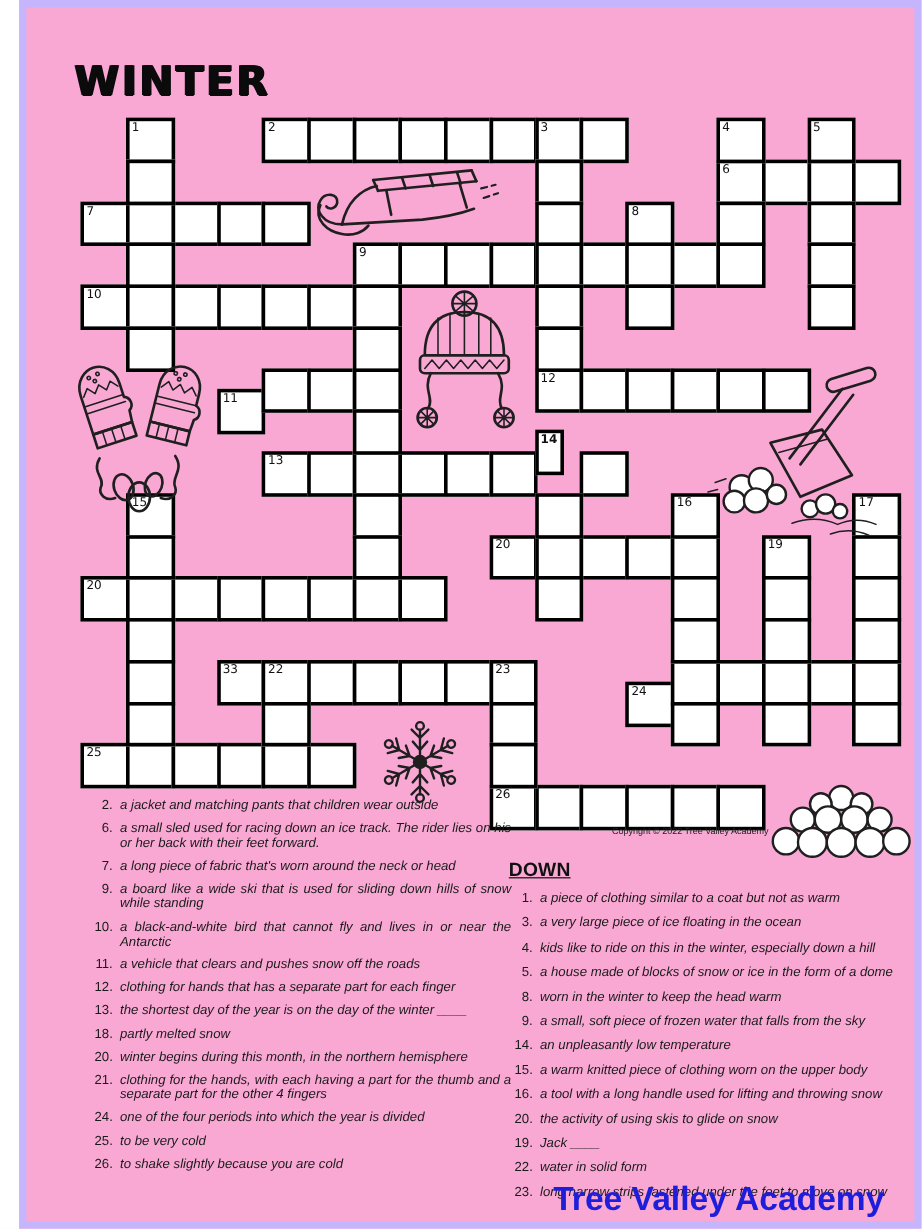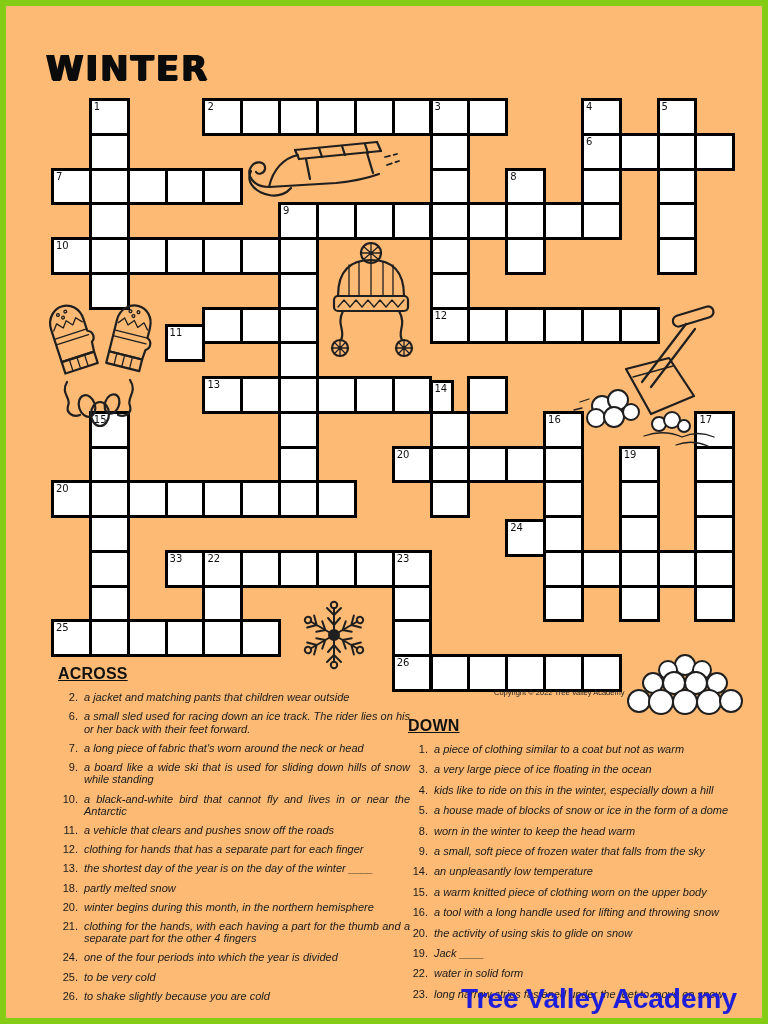--- a/index.html
+++ b/index.html
@@ -1,17 +1,17 @@
 <!DOCTYPE html>
 <html><head>
 <meta charset="utf-8">
 <style>
   html,body{margin:0;padding:0;background:#fff;}
   body{width:768px;height:1024px;position:relative;font-family:"Liberation Sans",sans-serif;}
-  .page{position:absolute;inset:0;border:6px solid #84cc16;box-sizing:border-box;background:#fdba74;overflow:hidden;}
+  .page{position:absolute;inset:0;border:6px solid #c4b5fd;box-sizing:border-box;background:#f9a8d4;overflow:hidden;margin-left:16px;}
   .title{position:absolute;left:40px;top:42px;margin:0;font-family:"DejaVu Sans",sans-serif;
          font-size:34px;font-weight:900;letter-spacing:2px;color:#0b0b0b;
          text-shadow:0.9px 0 0 #0b0b0b,-0.9px 0 0 #0b0b0b,0 0.9px 0 #0b0b0b;}
   .cell{position:absolute;border:3px solid #000;background:#fff;box-sizing:border-box;}
   .cellnum{position:absolute;left:2px;top:0;font-size:10px;line-height:12px;color:#111;
            font-family:"DejaVu Sans",sans-serif;}
   .illus{position:absolute;}
   .clues{position:absolute;color:#1a1a1a;}
   .clues h2{margin:0 0 8px 0;font-size:16px;font-weight:bold;text-decoration:underline;letter-spacing:.2px;color:#111;}
   .clue{display:flex;font-size:11px;line-height:12.6px;margin-bottom:6.5px;}
@@ -94,21 +94,21 @@
       <div class="cell" style="left: 574.9px; top: 300.5px; width: 40.85px; height: 37.75px;"></div>
       <div class="cell" style="left: 612.75px; top: 300.5px; width: 40.85px; height: 37.75px;"></div>
       <div class="cell" style="left: 196.4px; top: 370px; width: 40.85px; height: 37.75px;">
         <span class="cellnum">13</span>
       </div>
       <div class="cell" style="left: 234.25px; top: 370px; width: 40.85px; height: 37.75px;"></div>
       <div class="cell" style="left: 272.1px; top: 370px; width: 40.85px; height: 37.75px;"></div>
       <div class="cell" style="left: 309.95px; top: 370px; width: 40.85px; height: 37.75px;"></div>
       <div class="cell" style="left: 347.8px; top: 370px; width: 40.85px; height: 37.75px;"></div>
       <div class="cell" style="left: 385.65px; top: 370px; width: 40.85px; height: 37.75px;"></div>
-      <div class="cell" style="left: 423.5px; top: 374px; width: 24px; height: 37.75px;">
+      <div class="cell" style="left: 423.5px; top: 352px; width: 24px; height: 37.75px; font-weight: bold;">
         <span class="cellnum">14</span>
       </div>
       <div class="cell" style="left: 461.35px; top: 370px; width: 40.85px; height: 37.75px;"></div>
       <div class="cell" style="left: 385.65px; top: 439.5px; width: 40.85px; height: 37.75px;">
         <span class="cellnum">20</span>
       </div>
       <div class="cell" style="left: 423.5px; top: 439.5px; width: 40.85px; height: 37.75px;"></div>
       <div class="cell" style="left: 461.35px; top: 439.5px; width: 40.85px; height: 37.75px;"></div>
       <div class="cell" style="left: 499.2px; top: 439.5px; width: 40.85px; height: 37.75px;"></div>
       <div class="cell" style="left: 537.05px; top: 439.5px; width: 40.85px; height: 37.75px;"></div>
@@ -128,21 +128,21 @@
       <div class="cell" style="left: 196.4px; top: 543.75px; width: 40.85px; height: 37.75px;">
         <span class="cellnum">22</span>
       </div>
       <div class="cell" style="left: 234.25px; top: 543.75px; width: 40.85px; height: 37.75px;"></div>
       <div class="cell" style="left: 272.1px; top: 543.75px; width: 40.85px; height: 37.75px;"></div>
       <div class="cell" style="left: 309.95px; top: 543.75px; width: 40.85px; height: 37.75px;"></div>
       <div class="cell" style="left: 347.8px; top: 543.75px; width: 40.85px; height: 37.75px;"></div>
       <div class="cell" style="left: 385.65px; top: 543.75px; width: 40.85px; height: 37.75px;">
         <span class="cellnum">23</span>
       </div>
-      <div class="cell" style="left: 499.2px; top: 513px; width: 47px; height: 37.75px;">
+      <div class="cell" style="left: 499.2px; top: 562px; width: 47px; height: 37.75px;">
         <span class="cellnum">24</span>
       </div>
       <div class="cell" style="left: 537.05px; top: 543.75px; width: 40.85px; height: 37.75px;"></div>
       <div class="cell" style="left: 574.9px; top: 543.75px; width: 40.85px; height: 37.75px;"></div>
       <div class="cell" style="left: 612.75px; top: 543.75px; width: 40.85px; height: 37.75px;"></div>
       <div class="cell" style="left: 650.6px; top: 543.75px; width: 40.85px; height: 37.75px;"></div>
       <div class="cell" style="left: 688.45px; top: 543.75px; width: 40.85px; height: 37.75px;"></div>
       <div class="cell" style="left: 45px; top: 613.25px; width: 40.85px; height: 37.75px;">
         <span class="cellnum">25</span>
       </div>
@@ -332,21 +332,20 @@
       <circle class="ball" cx="37" cy="51" r="12"></circle>
       <circle class="ball" cx="61" cy="51" r="12"></circle>
       <circle class="ball" cx="85" cy="51" r="12"></circle>
       <circle class="ball" cx="107" cy="50" r="11"></circle>
     </g>
   </svg>
 
   <div class="copyright">Copyright © 2022 Tree Valley Academy</div>
 
   <section class="clues" id="across-section">
-    <h2>ACROSS</h2>
     <div id="across-list">
         <div class="clue">
           <span class="cnum">2.</span>
           <span class="ctext">a jacket and matching pants that children wear outside</span>
         </div>
         <div class="clue">
           <span class="cnum">6.</span>
           <span class="ctext">a small sled used for racing down an ice track.  The rider lies on his or her back with their feet forward.</span>
         </div>
         <div class="clue">

